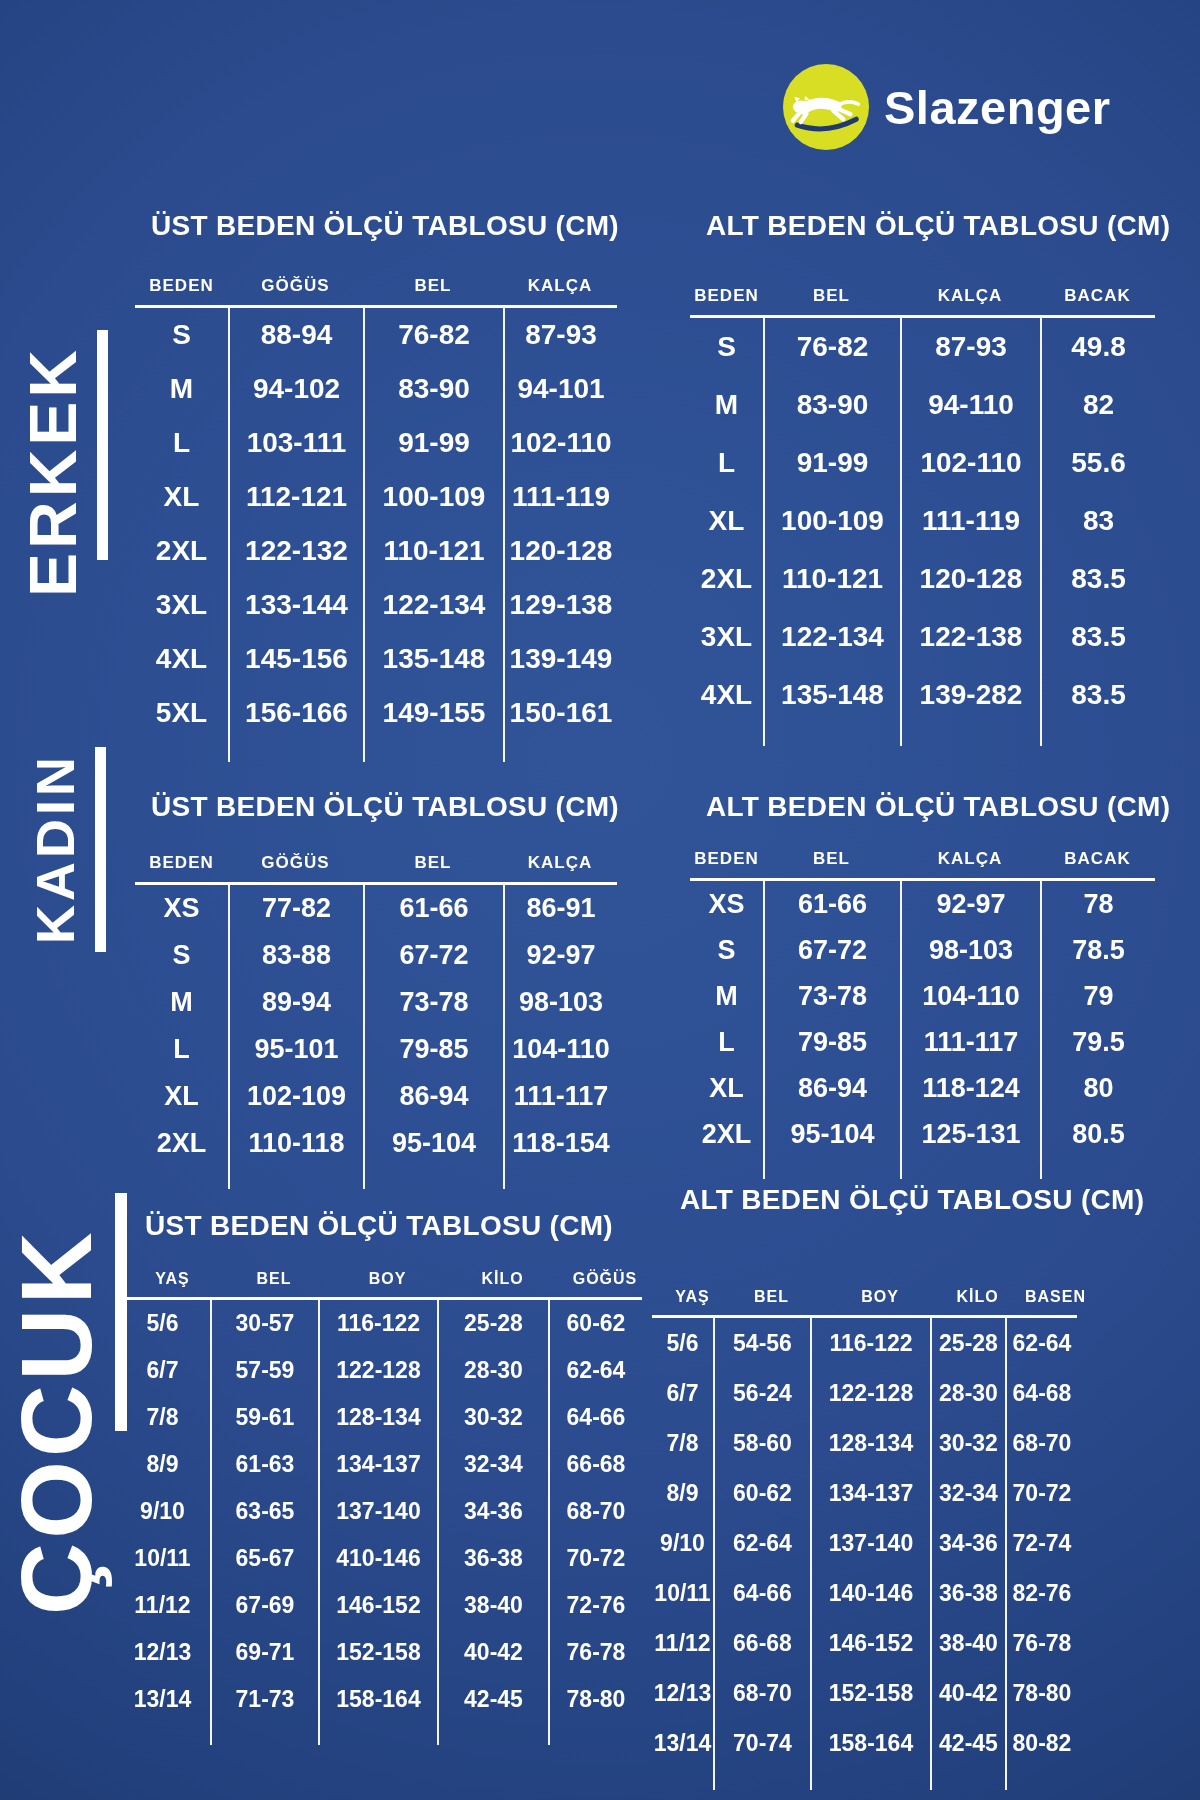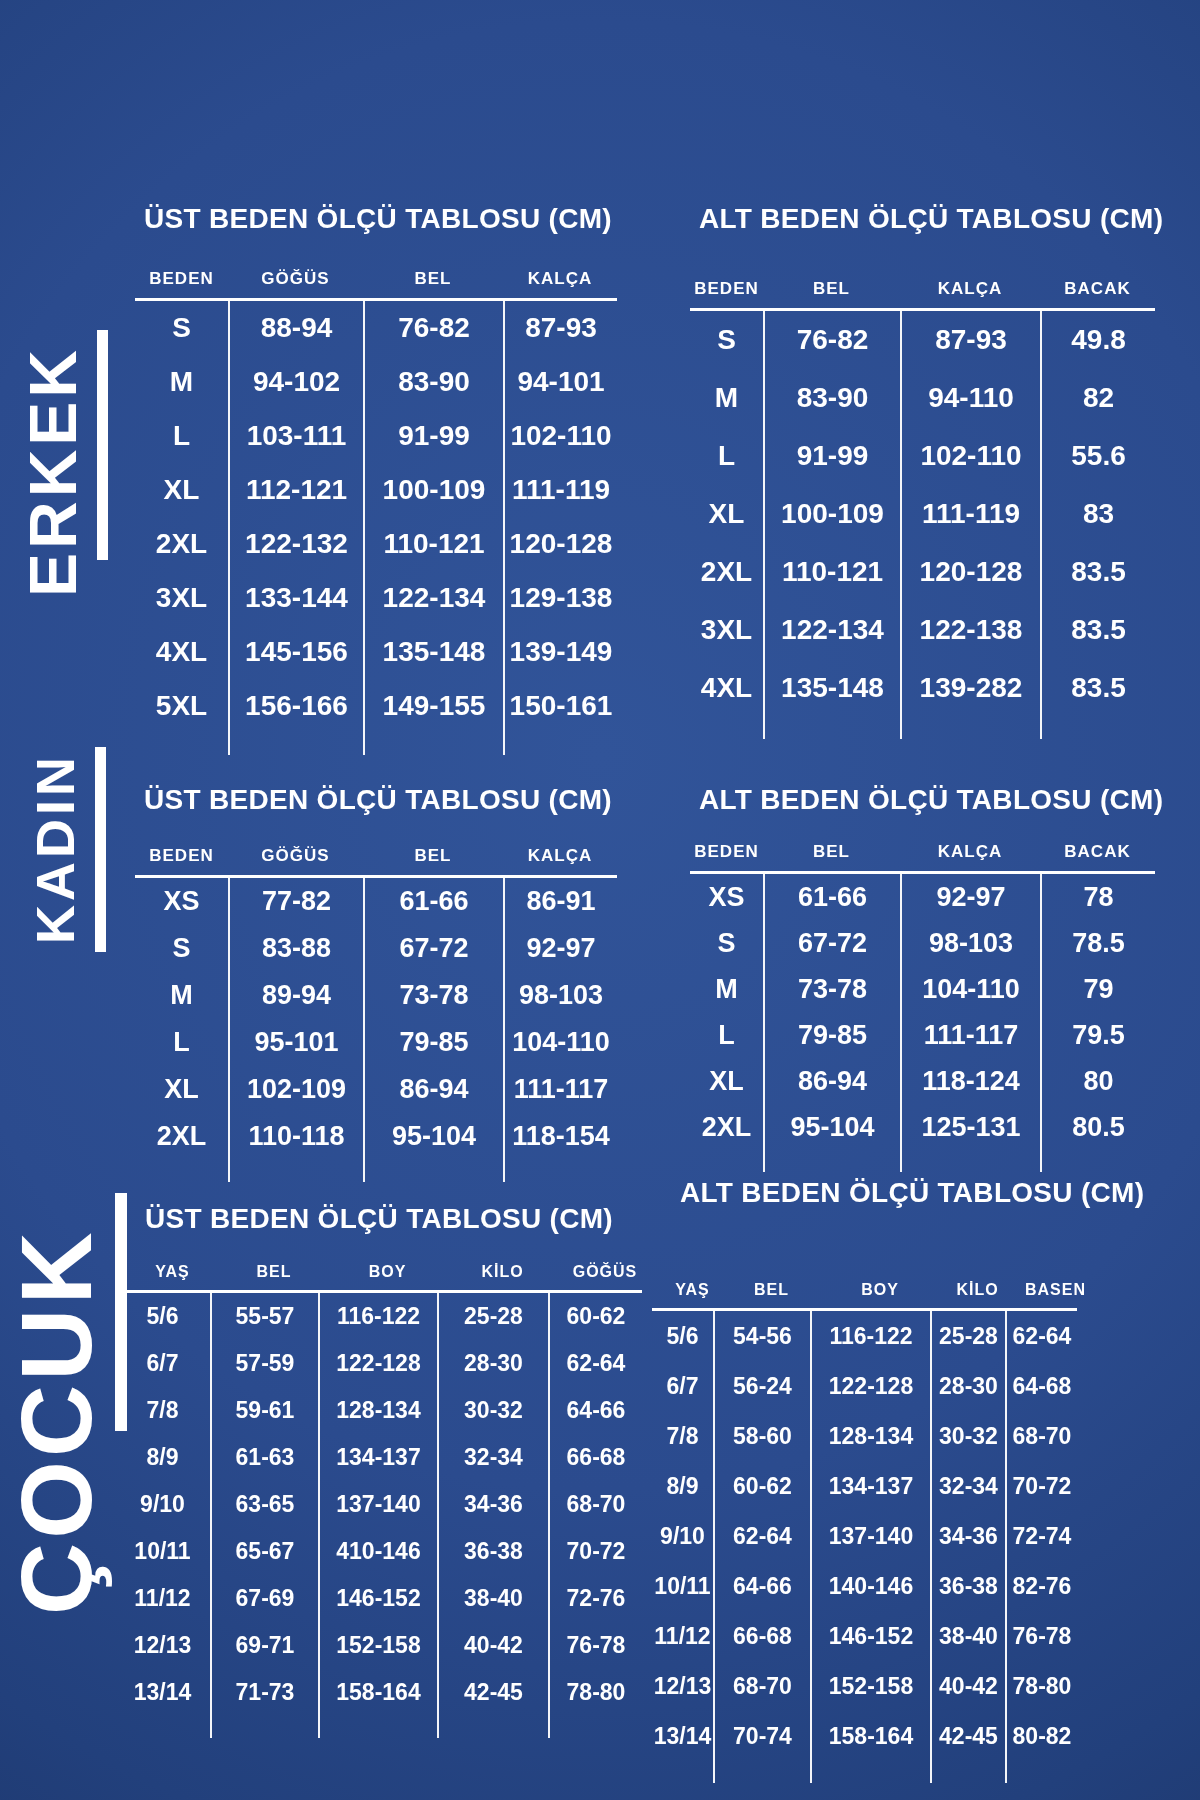--- a/index.html
+++ b/index.html
@@ -20,21 +20,21 @@
   .s-erkek{left:10px;top:325px;width:86px;height:292px;font-size:66px;}
   .s-kadin{left:16px;top:743px;width:78px;height:212px;font-size:54px;}
   .s-cocuk{left:0px;top:1183px;width:112px;height:478px;font-size:100px;}
   .side-bar{position:absolute;background:#fff;}
   .b-erkek{left:97px;top:330px;width:11px;height:230px;}
   .b-kadin{left:95px;top:747px;width:11px;height:205px;}
   .b-cocuk{left:115px;top:1193px;width:12px;height:238px;}
 
   
   .table{position:absolute;}
-  .title{margin:9px;font-size:28px;line-height:1.15;font-weight:bold;letter-spacing:.3px;white-space:nowrap;}
+  .title{margin:16px;font-size:28px;line-height:1.15;font-weight:bold;letter-spacing:.3px;white-space:nowrap;}
   .thead,.tbody{display:grid;}
   .thead{border-bottom:3px solid #fff;padding-bottom:9px;align-items:end;}
   .hcell{text-align:center;font-weight:bold;font-size:17px;letter-spacing:1px;white-space:nowrap;}
   .cell{display:flex;align-items:center;justify-content:center;font-weight:bold;white-space:nowrap;}
   .div{border-left:2px solid rgba(255,255,255,.95);}
 
   .t-eu{left:135px;top:194px;width:482px;}
   .t-eu .thead,.t-eu .tbody{grid-template-columns:93px 135px 140px 114px;}
   .t-eu .thead{margin-top:34px;}
   .t-eu .cell{height:54px;font-size:28px;}
@@ -67,20 +67,37 @@
   .t-ca .cell{height:50px;font-size:23px;}
 
   .t-cu .hcell,.t-ca .hcell{font-size:16px;margin-left:20px;}
   .table .cell.tail{height:22px;}
 </style>
 </head>
 <body>
 
 <div class="page">
 
+  <header class="logo">
+    <span class="logo-circle">
+      <svg viewBox="0 0 100 74" xmlns="http://www.w3.org/2000/svg">
+        <path d="M10,62 Q50,76 92,54" stroke="#1e3a70" stroke-width="7" fill="none" stroke-linecap="round"></path>
+        <path d="M18,40 Q38,26 64,36" stroke="#ffffff" stroke-width="15" fill="none" stroke-linecap="round"></path>
+        <ellipse cx="15" cy="37" rx="11" ry="9" fill="#ffffff"></ellipse>
+        <path d="M9,30 l-3,-7 l8,2 z" fill="#ffffff"></path>
+        <path d="M20,28 l1,-7 l6,6 z" fill="#ffffff"></path>
+        <path d="M14,44 L4,56" stroke="#ffffff" stroke-width="6" stroke-linecap="round"></path>
+        <path d="M23,46 L15,58" stroke="#ffffff" stroke-width="6" stroke-linecap="round"></path>
+        <path d="M60,42 L74,54" stroke="#ffffff" stroke-width="6" stroke-linecap="round"></path>
+        <path d="M66,39 L84,47" stroke="#ffffff" stroke-width="6" stroke-linecap="round"></path>
+        <path d="M66,35 Q80,26 95,33" stroke="#ffffff" stroke-width="5" fill="none" stroke-linecap="round"></path>
+      </svg>
+    </span>
+    <span class="logo-text">Slazenger</span>
+  </header>
 
   <div class="side-text s-erkek">ERKEK</div>
   <div class="side-bar b-erkek"></div>
 
   <div class="side-text s-kadin">KADIN</div>
   <div class="side-bar b-kadin"></div>
 
   <div class="side-text s-cocuk">ÇOCUK</div>
   <div class="side-bar b-cocuk"></div>
 
@@ -260,21 +277,21 @@
     <h2 class="title">ÜST BEDEN ÖLÇÜ TABLOSU (CM)</h2>
     <div class="thead">
         <span class="hcell">YAŞ</span>
         <span class="hcell">BEL</span>
         <span class="hcell">BOY</span>
         <span class="hcell">KİLO</span>
         <span class="hcell">GÖĞÜS</span>
       </div>
     <div class="tbody">
         <span class="cell">5/6</span>
-        <span class="cell div">55-57</span>
+        <span class="cell div">30-57</span>
         <span class="cell div">116-122</span>
         <span class="cell div">25-28</span>
         <span class="cell div">60-62</span>
         <span class="cell">6/7</span>
         <span class="cell div">57-59</span>
         <span class="cell div">122-128</span>
         <span class="cell div">28-30</span>
         <span class="cell div">62-64</span>
         <span class="cell">7/8</span>
         <span class="cell div">59-61</span>

